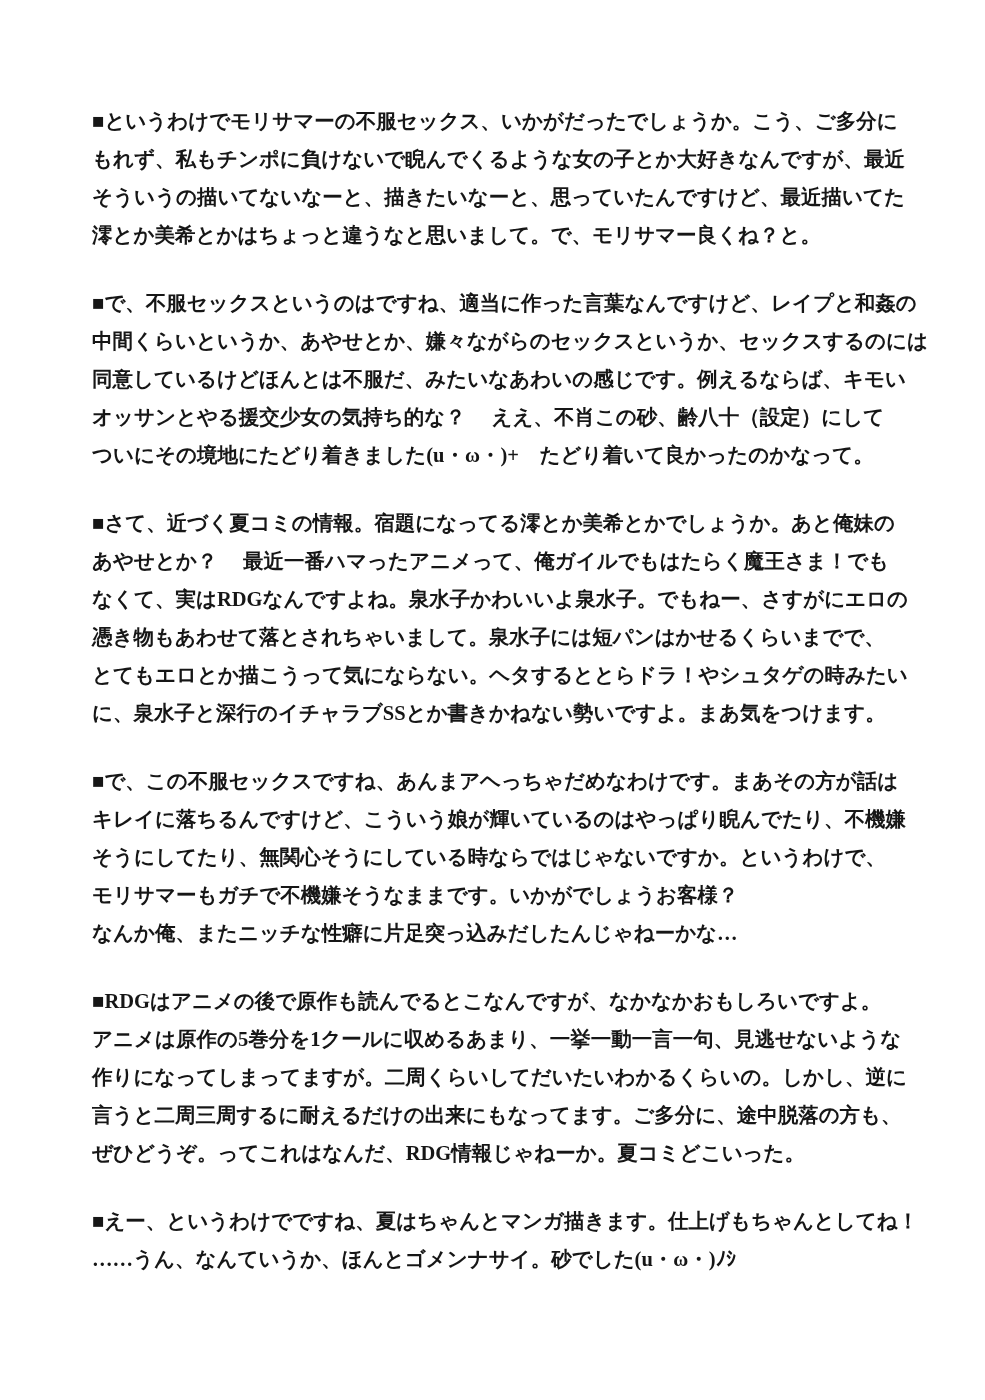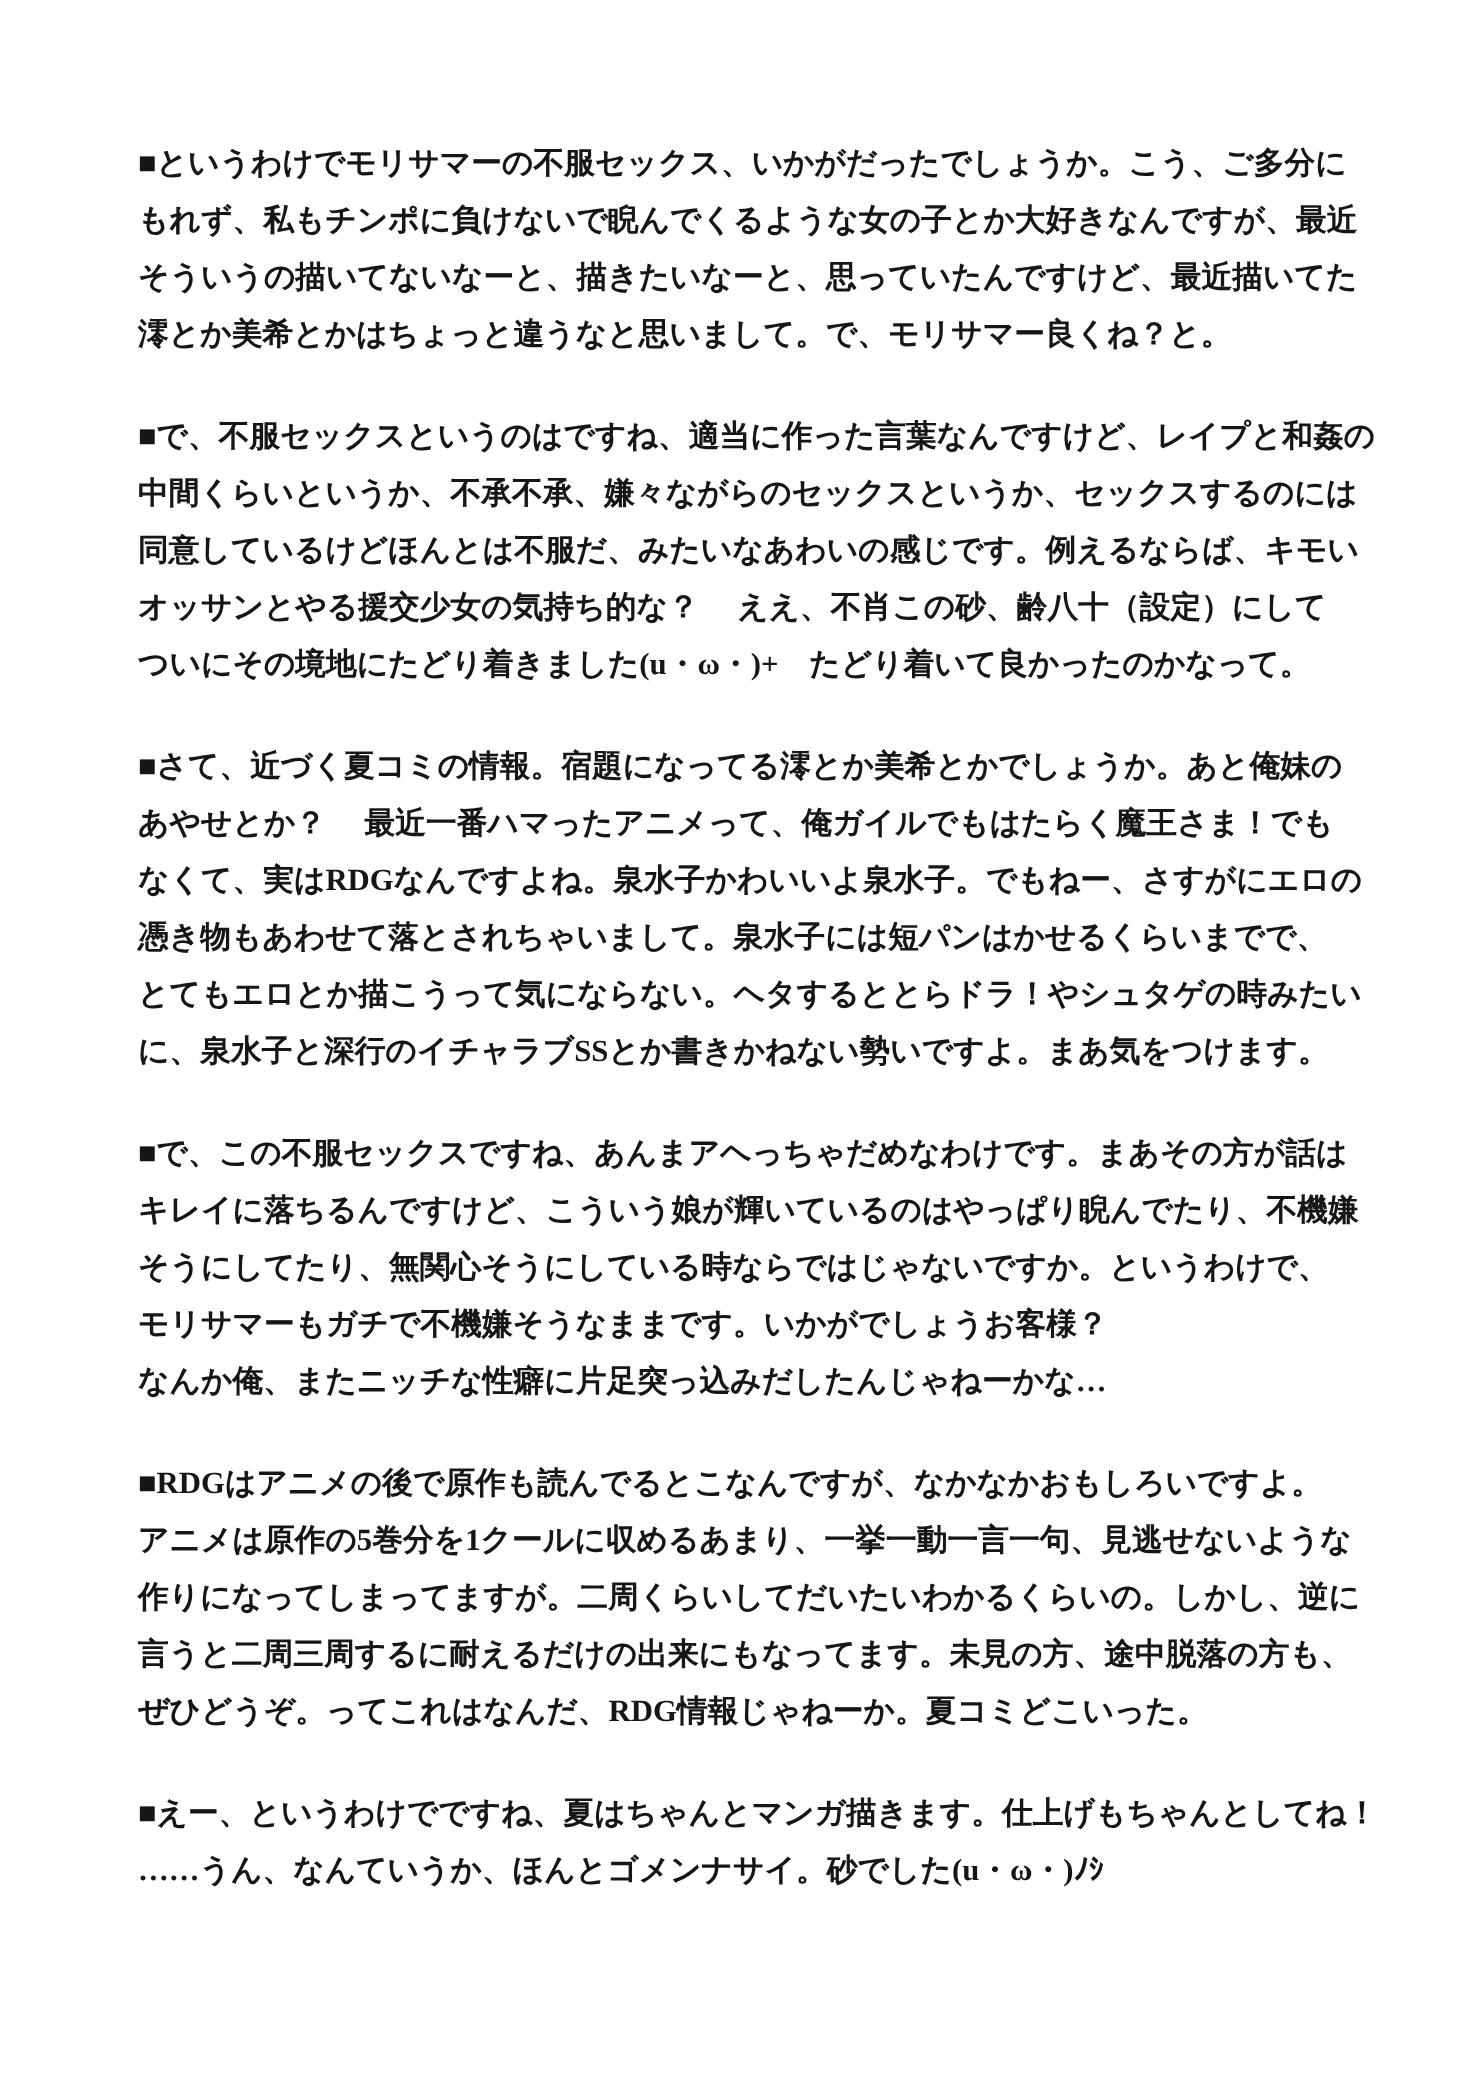--- a/index.html
+++ b/index.html
@@ -14,21 +14,21 @@
     font-family: "Liberation Serif", "DejaVu Serif", serif;
   }
   .page {
     position: relative;
     width: 985px;
     height: 1400px;
     background: #ffffff;
   }
   .text-block {
     position: absolute;
-    top: 90px;
+    top: 102px;
     left: 92px;
     width: 852px;
   }
   .text-block p {
     margin: 0 0 30px 0;
     padding: 0;
     font-size: 20.5px;
     line-height: 38px;
     font-weight: 600;
     color: #161616;
@@ -40,36 +40,36 @@
 </head>
 <body>
 
 <div class="page">
   <div class="text-block">
     <p>■というわけでモリサマーの不服セックス、いかがだったでしょうか。こう、ご多分に
 もれず、私もチンポに負けないで睨んでくるような女の子とか大好きなんですが、最近
 そういうの描いてないなーと、描きたいなーと、思っていたんですけど、最近描いてた
 澪とか美希とかはちょっと違うなと思いまして。で、モリサマー良くね？と。</p>
     <p>■で、不服セックスというのはですね、適当に作った言葉なんですけど、レイプと和姦の
-中間くらいというか、不承不承、嫌々ながらのセックスというか、セックスするのには
+中間くらいというか、あやせとか、嫌々ながらのセックスというか、セックスするのには
 同意しているけどほんとは不服だ、みたいなあわいの感じです。例えるならば、キモい
 オッサンとやる援交少女の気持ち的な？　 ええ、不肖この砂、齢八十（設定）にして
 ついにその境地にたどり着きました(u・ω・)+　たどり着いて良かったのかなって。</p>
     <p>■さて、近づく夏コミの情報。宿題になってる澪とか美希とかでしょうか。あと俺妹の
 あやせとか？　 最近一番ハマったアニメって、俺ガイルでもはたらく魔王さま！でも
 なくて、実はRDGなんですよね。泉水子かわいいよ泉水子。でもねー、さすがにエロの
 憑き物もあわせて落とされちゃいまして。泉水子には短パンはかせるくらいまでで、
 とてもエロとか描こうって気にならない。ヘタするととらドラ！やシュタゲの時みたい
 に、泉水子と深行のイチャラブSSとか書きかねない勢いですよ。まあ気をつけます。</p>
     <p>■で、この不服セックスですね、あんまアヘっちゃだめなわけです。まあその方が話は
 キレイに落ちるんですけど、こういう娘が輝いているのはやっぱり睨んでたり、不機嫌
 そうにしてたり、無関心そうにしている時ならではじゃないですか。というわけで、
 モリサマーもガチで不機嫌そうなままです。いかがでしょうお客様？
 なんか俺、またニッチな性癖に片足突っ込みだしたんじゃねーかな…</p>
     <p>■RDGはアニメの後で原作も読んでるとこなんですが、なかなかおもしろいですよ。
 アニメは原作の5巻分を1クールに収めるあまり、一挙一動一言一句、見逃せないような
 作りになってしまってますが。二周くらいしてだいたいわかるくらいの。しかし、逆に
-言うと二周三周するに耐えるだけの出来にもなってます。未見の方、途中脱落の方も、
+言うと二周三周するに耐えるだけの出来にもなってます。ご多分に、途中脱落の方も、
 ぜひどうぞ。ってこれはなんだ、RDG情報じゃねーか。夏コミどこいった。</p>
     <p>■えー、というわけでですね、夏はちゃんとマンガ描きます。仕上げもちゃんとしてね！
 ……うん、なんていうか、ほんとゴメンナサイ。砂でした(u・ω・)ﾉｼ</p>
   </div>
 </div>
 
 </body></html>

